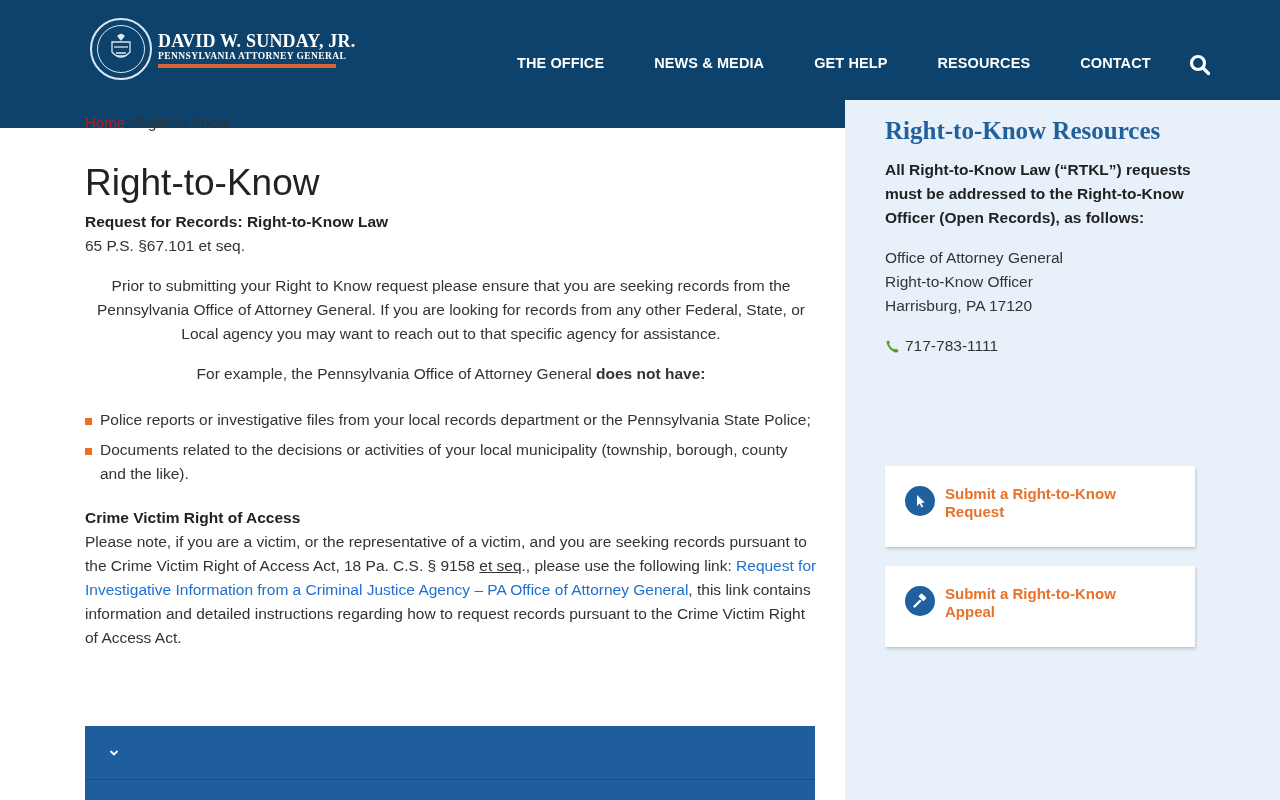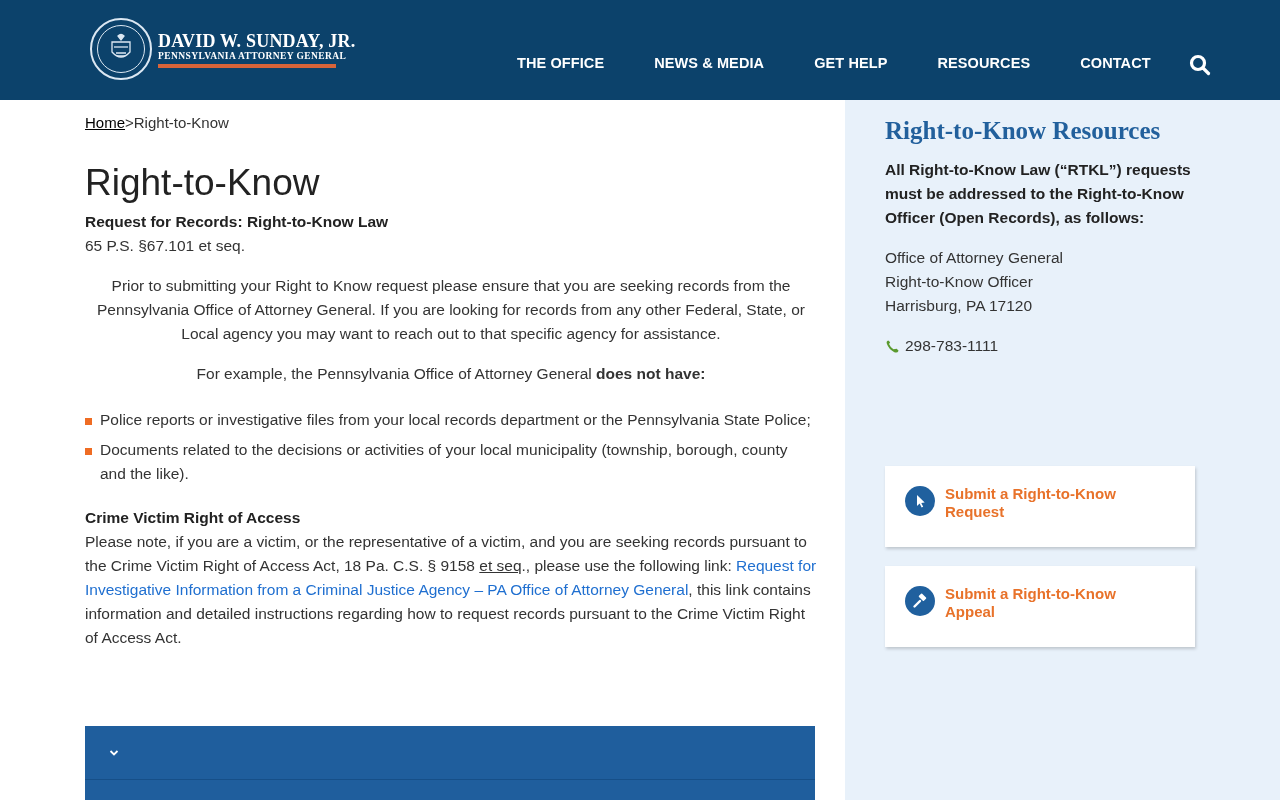--- a/index.html
+++ b/index.html
@@ -1,40 +1,40 @@
 <!DOCTYPE html>
 <html><head>
 <meta charset="utf-8">
 <style>
   * { box-sizing: border-box; margin: 0; padding: 0; }
   html, body { width: 1280px; height: 800px; overflow: hidden; }
   body { font-family: "Liberation Sans", "DejaVu Sans", sans-serif; color: #222; background: #fff; position: relative; }
 
   
-  .site-header { position: absolute; left: 0; top: 0; width: 1280px; height: 100px; background: #0c426b; }
+  .site-header { position: absolute; left: 0; top: 0; width: 1280px; height: 128px; background: #0c426b; }
   .logo { position: absolute; left: 90px; top: 18px; display: flex; align-items: center; }
   .seal { width: 62px; height: 62px; border-radius: 50%; border: 2px solid #dce8f3; position: relative; display:flex; align-items:center; justify-content:center; }
   .seal::before { content:""; position:absolute; inset:5px; border-radius:50%; border:1px solid #dce8f3; }
   .seal svg { width: 34px; height: 34px; }
   .logo-text { margin-left: 6px; }
   .logo-name { font-family: "Liberation Serif", "DejaVu Serif", serif; font-weight: bold; color: #fff; font-size: 18px; letter-spacing: 0.2px; line-height: 20px; }
   .logo-sub { font-family: "Liberation Serif", "DejaVu Serif", serif; color: #fff; font-size: 9.5px; letter-spacing: 0.4px; line-height: 11px; font-weight: bold; }
   .logo-bar { height: 4px; background: #d8643a; margin-top: 2px; width: 178px; }
 
   .nav { position: absolute; top: 55px; left: 517px; display: flex; }
   .nav-item { color: #fff; font-weight: bold; font-size: 14.5px; letter-spacing: 0.1px; margin-right: 50px; white-space: nowrap; cursor: pointer; }
   .search-btn { position: absolute; left: 1188px; top: 53px; width: 24px; height: 24px; cursor: pointer; }
 
   
   .sidebar-bg { position: absolute; left: 845px; top: 100px; width: 435px; height: 700px; background: #e8f1fa; }
 
   
   .main { position: absolute; left: 85px; top: 100px; width: 732px; }
   .breadcrumb { margin-top: 14px; font-size: 15px; color: #333; }
-  .breadcrumb a { color: #000000; text-decoration: underline; }
+  .breadcrumb a { color: #b91c1c; }
   .page-title { margin-top: 30px; font-size: 37px; font-weight: normal; color: #222; line-height: 44px; }
   .subhead { margin-top: 5px; font-size: 15.5px; font-weight: bold; line-height: 24px; }
   .p { font-size: 15.5px; line-height: 24px; color: #333; }
   .mt16 { margin-top: 16px; text-align: center; }
   ul.bullets { list-style: none; margin-top: 22px; }
   ul.bullets li { position: relative; padding-left: 15px; font-size: 15.5px; line-height: 24px; color: #333; margin-bottom: 6px; }
   ul.bullets li::before { content: ""; position: absolute; left: 0; top: 10px; width: 7px; height: 7px; background: #ef6c23; }
   .section-head { margin-top: 20px; font-size: 15.5px; font-weight: bold; line-height: 24px; }
   .link { color: #1f6fd0; cursor: pointer; }
   .u { text-decoration: underline; }
@@ -127,21 +127,21 @@
   <p class="side-intro">All Right-to-Know Law (“RTKL”) requests must be addressed to the Right-to-Know Officer (Open Records), as follows:</p>
   <div class="address">
     <div>Office of Attorney General</div>
     <div>Right-to-Know Officer</div>
     <div>Harrisburg, PA 17120</div>
   </div>
   <div class="phone">
     <svg viewBox="0 0 16 16">
         <path d="M12.5 10.5 L14.5 12.5 Q13 15.5 10 14 Q4 11 2 5 Q1 2.5 3.5 1.5 L5.5 3.5 L4.3 5.3 Q5.5 8.5 9 10.8 Z" fill="#5a9a2e"></path>
       </svg>
-    <span>298-783-1111</span>
+    <span>717-783-1111</span>
   </div>
 </aside>
 
 <div class="card" style="top:466px;">
   <div class="circ">
     <svg viewBox="0 0 16 16">
         <path d="M5 2 L5 13 L7.6 10.6 L9.6 14.5 L11.2 13.7 L9.3 9.9 L12.7 9.6 Z" fill="#fff"></path>
       </svg>
   </div>
   <div class="label">Submit a Right-to-Know Request</div>

